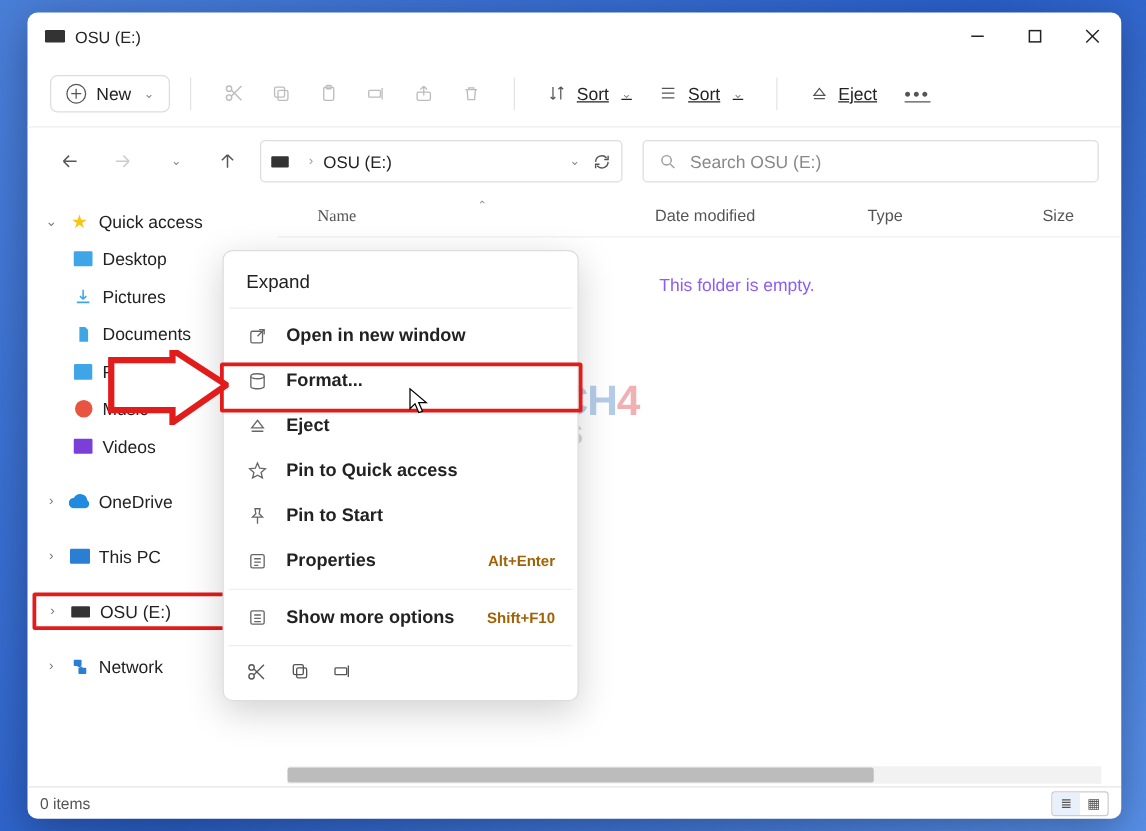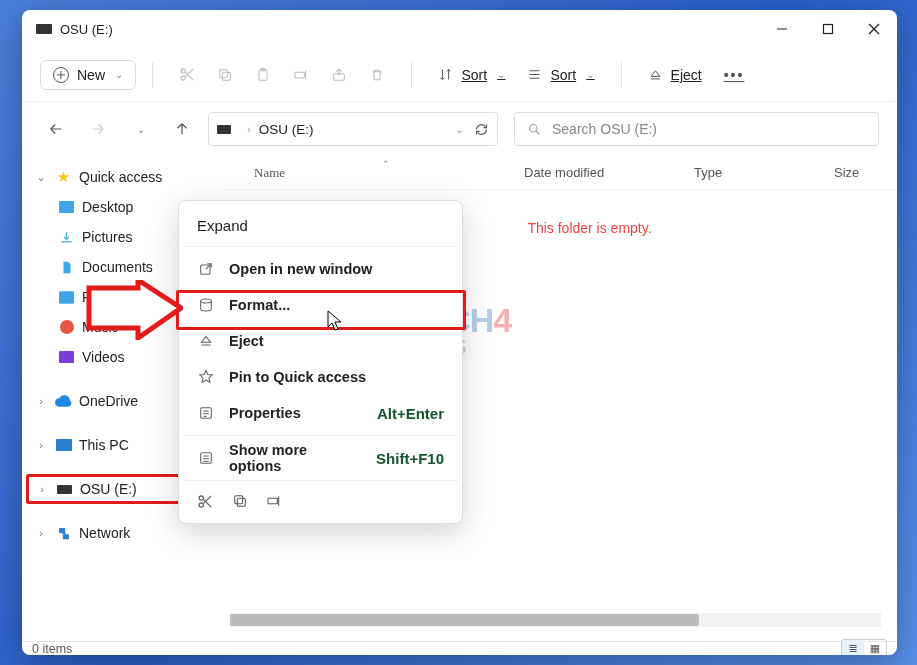--- a/index.html
+++ b/index.html
@@ -53,40 +53,40 @@
   .hl-red { border: 3px solid #e21b1b; border-radius: 2px; }
   
   .listarea { flex: 1; display: flex; flex-direction: column; min-width: 0; }
   .columns { height: 34px; display: flex; align-items: center; font-size: 13px; color: #555; border-bottom: 1px solid #f1f1f1; position: relative; }
   .col { padding: 0 12px; }
   .col.name { flex: 0 0 290px; padding-left: 32px; font-family: Liberation Serif, serif; }
   .col.date { flex: 0 0 170px; }
   .col.type { flex: 0 0 140px; }
   .col.size { flex: 0 0 60px; }
   .sort-arrow { position: absolute; left: 160px; top: 3px; font-size: 9px; color: #888; }
-  .empty-msg { text-align: center; color: #ef4444; font-size: 14px; margin-top: 30px; margin-left: 60px; }
+  .empty-msg { text-align: center; color: #8b5cf6; font-size: 14px; margin-top: 30px; margin-left: 60px; }
   
   .ctxmenu {
     position: absolute; left: 178px; top: 200px; width: 285px;
     background: #fff; border: 1px solid #ddd; border-radius: 8px;
     box-shadow: 0 8px 30px rgba(0,0,0,0.18); padding: 6px 4px;
     font-size: 14.5px; color: #222; z-index: 50;
   }
   .ctx-item { display: flex; align-items: center; height: 36px; padding: 0 14px; gap: 14px; border-radius: 4px; font-weight: bold; }
   .ctx-item .ci-icon { width: 18px; display: flex; justify-content: center; color: #666; }
   .ctx-item .ci-label { flex: 1; }
-  .ctx-item .ci-short { color: #14532d; font-size: 15px; }
+  .ctx-item .ci-short { color: #a16207; font-size: 12px; }
   .ctx-header { padding: 10px 14px 8px 14px; font-size: 15px; }
   .ctx-divider { height: 1px; background: #eee; margin: 4px 0; }
   .ctx-iconrow { display: flex; gap: 18px; padding: 8px 14px 4px; color: #555; }
   .ctx-hl { position: absolute; left: 176px; top: 290px; width: 290px; height: 40px; z-index: 55; pointer-events: none; }
   
   .arrow-annot { position: absolute; left: 83px; top: 280px; z-index: 60; pointer-events: none; }
   
-  .statusbar { height: 14px; border-top: 1px solid #e5e5e5; display: flex; align-items: center; padding: 0 10px; font-size: 12.5px; color: #555; }
+  .statusbar { height: 26px; border-top: 1px solid #e5e5e5; display: flex; align-items: center; padding: 0 10px; font-size: 12.5px; color: #555; }
   .statusbar .sp { flex: 1; }
   .view-toggle { display: flex; border: 1px solid #ccc; border-radius: 3px; overflow: hidden; }
   .view-toggle div { width: 22px; height: 18px; display: flex; align-items: center; justify-content: center; font-size: 11px; }
   .view-toggle div.active { background: #e8f0fb; }
   .hscroll { position: absolute; left: 208px; right: 16px; bottom: 28px; height: 14px; background: #f2f2f2; }
   .hscroll-thumb { position: absolute; left: 0; width: 72%; top: 1px; bottom: 1px; background: #bcbcbc; border-radius: 2px; }
   
   .watermark { position: absolute; left: 355px; top: 300px; opacity: 0.35; z-index: 5; font-family: Arial, sans-serif; pointer-events: none; }
   .watermark .t1 { font-size: 34px; font-weight: 900; color: #2d6fbf; letter-spacing: -1px; }
   .watermark .t1 .four { color: #d8232a; }
@@ -382,20 +382,28 @@
       </span>
     <span class="ci-label">Eject</span>
   </div>
   <div class="ctx-item">
     <span class="ci-icon">
         <svg width="16" height="16" viewBox="0 0 24 24" fill="none" stroke="#666" stroke-width="1.6">
           <path d="M12 2l2.6 6.3 6.8.6-5.1 4.5 1.6 6.6L12 16.8 6.1 20l1.6-6.6L2.6 8.9l6.8-.6z"></path>
         </svg>
       </span>
     <span class="ci-label">Pin to Quick access</span>
+  </div>
+  <div class="ctx-item">
+    <span class="ci-icon">
+        <svg width="16" height="16" viewBox="0 0 24 24" fill="none" stroke="#666" stroke-width="1.6">
+          <path d="M9 3h6l-1 6 4 4H6l4-4-1-6zM12 13v8"></path>
+        </svg>
+      </span>
+    <span class="ci-label">Pin to Start</span>
   </div>
   <div class="ctx-item">
     <span class="ci-icon">
         <svg width="16" height="16" viewBox="0 0 24 24" fill="none" stroke="#666" stroke-width="1.6">
           <rect x="4" y="4" width="16" height="16" rx="2"></rect>
           <line x1="8" y1="9" x2="16" y2="9"></line>
           <line x1="8" y1="13" x2="16" y2="13"></line>
           <line x1="8" y1="17" x2="13" y2="17"></line>
         </svg>
       </span>

